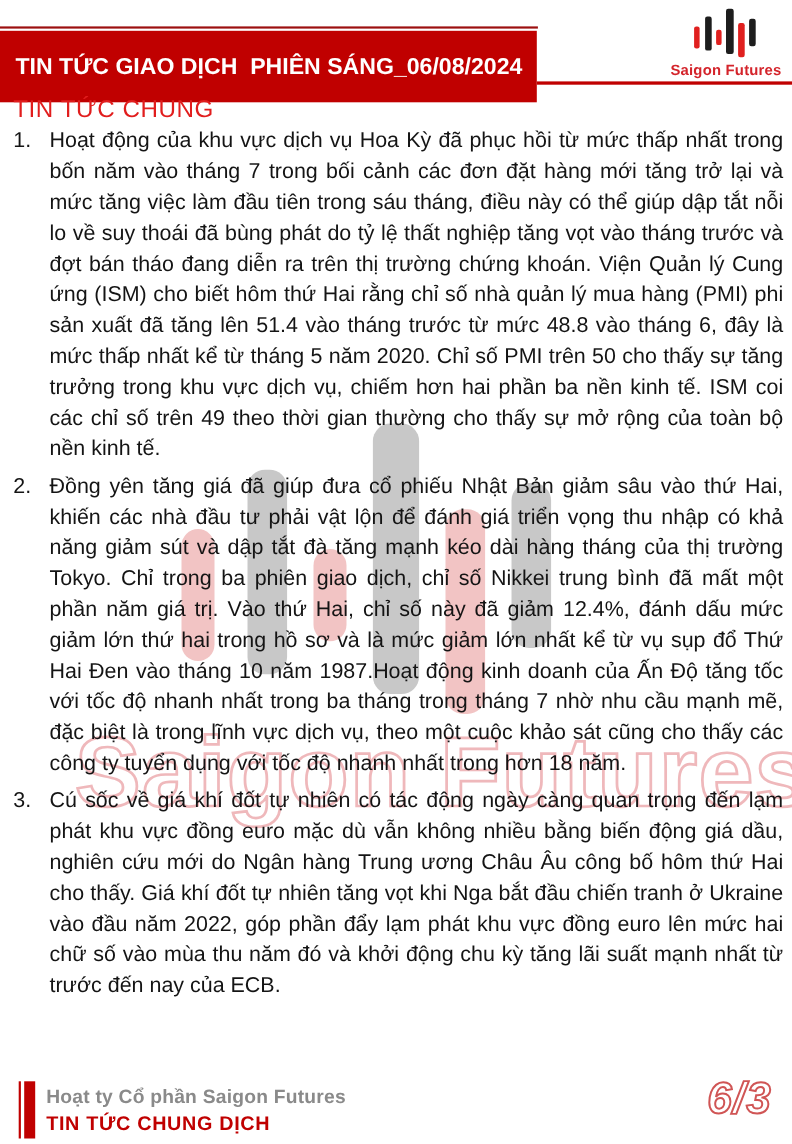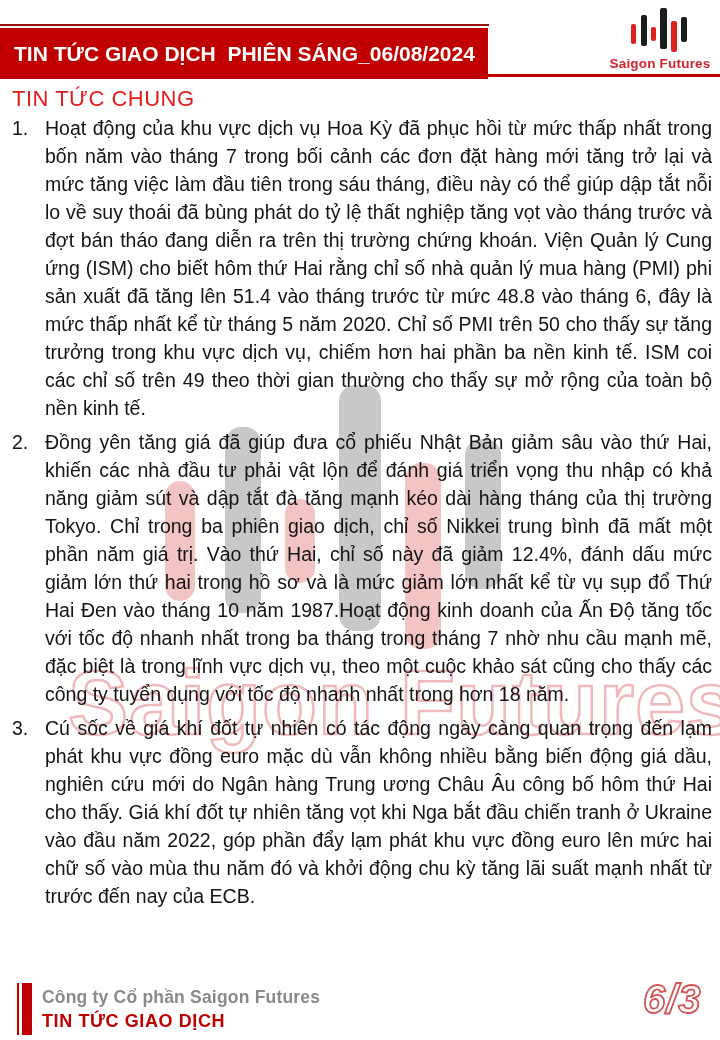--- a/index.html
+++ b/index.html
@@ -4,21 +4,21 @@
 <style>
   html,body{margin:0;padding:0;}
   body{
     width:720px;height:1040px;position:relative;overflow:hidden;
     background:#ffffff;font-family:"Liberation Sans", sans-serif;
   }
   .layer{position:absolute;}
   
   .topline{left:0;top:24px;width:489px;height:2px;background:#9c0f0f;}
   .header-bar{
-    left:0;top:28px;width:488px;height:51px;background:#c00000;
+    left:0;top:28px;width:488px;height:65px;background:#c00000;
     display:flex;align-items:center;box-sizing:border-box;padding-left:14px;
   }
   .header-title{color:#ffffff;font-weight:bold;font-size:21px;white-space:pre;}
   .header-underline{left:488px;top:74px;width:232px;height:3px;background:#c00000;}
   
   .logo{right:4px;top:8px;width:112px;text-align:center;}
   .logo-bars{position:relative;height:46px;width:58px;margin:0 auto;}
   .logo-bars i{position:absolute;border-radius:2px;display:block;}
   .logo-bars i:nth-child(1){left:0;   top:16px;width:5px;height:20px;background:#e0201f;}
   .logo-bars i:nth-child(2){left:10px;top:7px; width:6px;height:31px;background:#1d1d1d;}
@@ -103,15 +103,15 @@
     <span class="txt">Đồng yên tăng giá đã giúp đưa cổ phiếu Nhật Bản giảm sâu vào thứ Hai, khiến các nhà đầu tư phải vật lộn để đánh giá triển vọng thu nhập có khả năng giảm sút và dập tắt đà tăng mạnh kéo dài hàng tháng của thị trường Tokyo. Chỉ trong ba phiên giao dịch, chỉ số Nikkei trung bình đã mất một phần năm giá trị. Vào thứ Hai, chỉ số này đã giảm 12.4%, đánh dấu mức giảm lớn thứ hai trong hồ sơ và là mức giảm lớn nhất kể từ vụ sụp đổ Thứ Hai Đen vào tháng 10 năm 1987.Hoạt động kinh doanh của Ấn Độ tăng tốc với tốc độ nhanh nhất trong ba tháng trong tháng 7 nhờ nhu cầu mạnh mẽ, đặc biệt là trong lĩnh vực dịch vụ, theo một cuộc khảo sát cũng cho thấy các công ty tuyển dụng với tốc độ nhanh nhất trong hơn 18 năm.</span>
   </li>
   <li>
     <span class="num">3.</span>
     <span class="txt">Cú sốc về giá khí đốt tự nhiên có tác động ngày càng quan trọng đến lạm phát khu vực đồng euro mặc dù vẫn không nhiều bằng biến động giá dầu, nghiên cứu mới do Ngân hàng Trung ương Châu Âu công bố hôm thứ Hai cho thấy. Giá khí đốt tự nhiên tăng vọt khi Nga bắt đầu chiến tranh ở Ukraine vào đầu năm 2022, góp phần đẩy lạm phát khu vực đồng euro lên mức hai chữ số vào mùa thu năm đó và khởi động chu kỳ tăng lãi suất mạnh nhất từ trước đến nay của ECB.</span>
   </li>
 </ol>
 
 <div class="layer footer-accent-thin"></div>
 <div class="layer footer-accent-bar"></div>
-<div class="layer footer-company">Công ty Cổ phần Saigon Futures</div>
-<div class="layer footer-doc">TIN TỨC GIAO DỊCH</div>
+<div class="layer footer-company">Hoạt ty Cổ phần Saigon Futures</div>
+<div class="layer footer-doc">TIN TỨC CHUNG DỊCH</div>
 <div class="layer page-num">6/3</div>
 
 </body></html>

